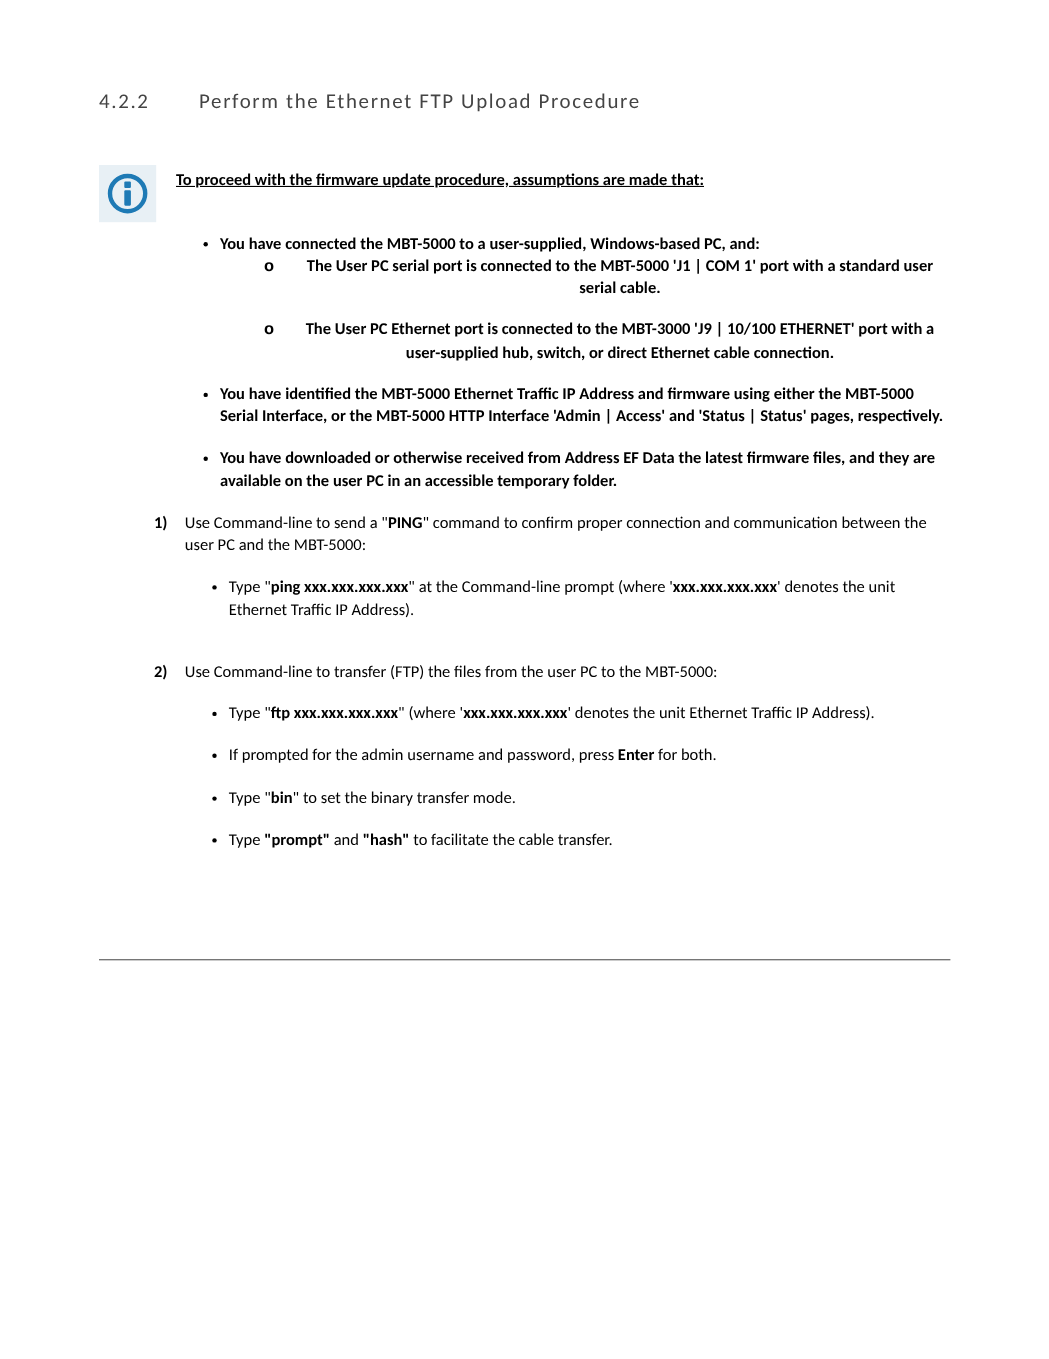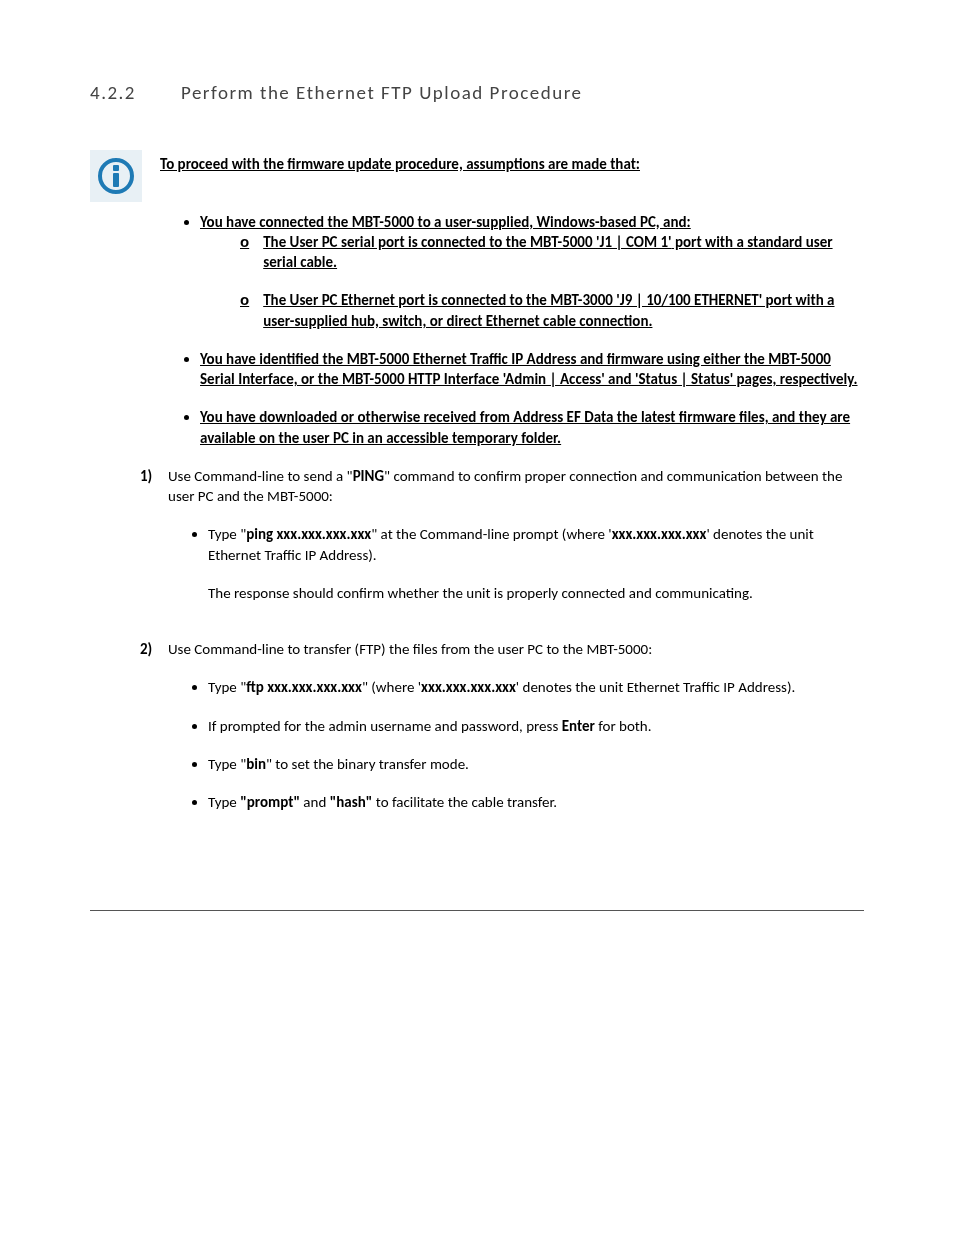--- a/index.html
+++ b/index.html
@@ -36,24 +36,23 @@
     align-items: center;
     justify-content: center;
     margin-right: 18px;
     flex-shrink: 0;
   }
   .info-icon svg { display: block; }
   .intro-text { font-weight: bold; padding-top: 4px; text-decoration: underline; }
   .assumptions {
     margin-left: 70px;
     margin-top: 2px;
-    text-decoration: underline;
   }
   ul { list-style: disc; padding-left: 40px; margin: 0; }
-  ul ul { list-style: none; padding-left: 40px; }
+  ul ul { list-style: none; padding-left: 40px; text-align: center; }
   ul ul li::before { content: "o"; margin-right: 14px; font-family: Arial, sans-serif; }
   li { margin-bottom: 18px; font-weight: bold; }
   li.sub { display: flex; }
   li.sub .txt { flex: 1; }
   .steps { margin-top: 12px; }
   .step { display: flex; margin-bottom: 18px; margin-left: 50px; }
   .step-num { font-weight: bold; width: 28px; flex-shrink: 0; }
   .step-body { flex: 1; font-weight: normal; }
   .step ul { list-style: disc; padding-left: 40px; margin-top: 18px; }
   .step ul li { font-weight: normal; margin-bottom: 18px; }
@@ -99,21 +98,20 @@
 
 <div class="steps">
 
   <div class="step">
     <div class="step-num">1)</div>
     <div class="step-body">
       <span>Use Command-line to send a "</span><b>PING</b><span>" command to confirm proper connection and communication between the user PC and the MBT-5000:</span>
       <ul>
         <li>
           <span>Type "</span><b>ping xxx.xxx.xxx.xxx</b><span>" at the Command-line prompt (where '</span><b>xxx.xxx.xxx.xxx</b><span>' denotes the unit Ethernet Traffic IP Address).</span>
-          <div class="para">The response should confirm whether the unit is properly connected and communicating.</div>
         </li>
       </ul>
     </div>
   </div>
 
   <div class="step">
     <div class="step-num">2)</div>
     <div class="step-body">
       <span>Use Command-line to transfer (FTP) the files from the user PC to the MBT-5000:</span>
       <ul>

